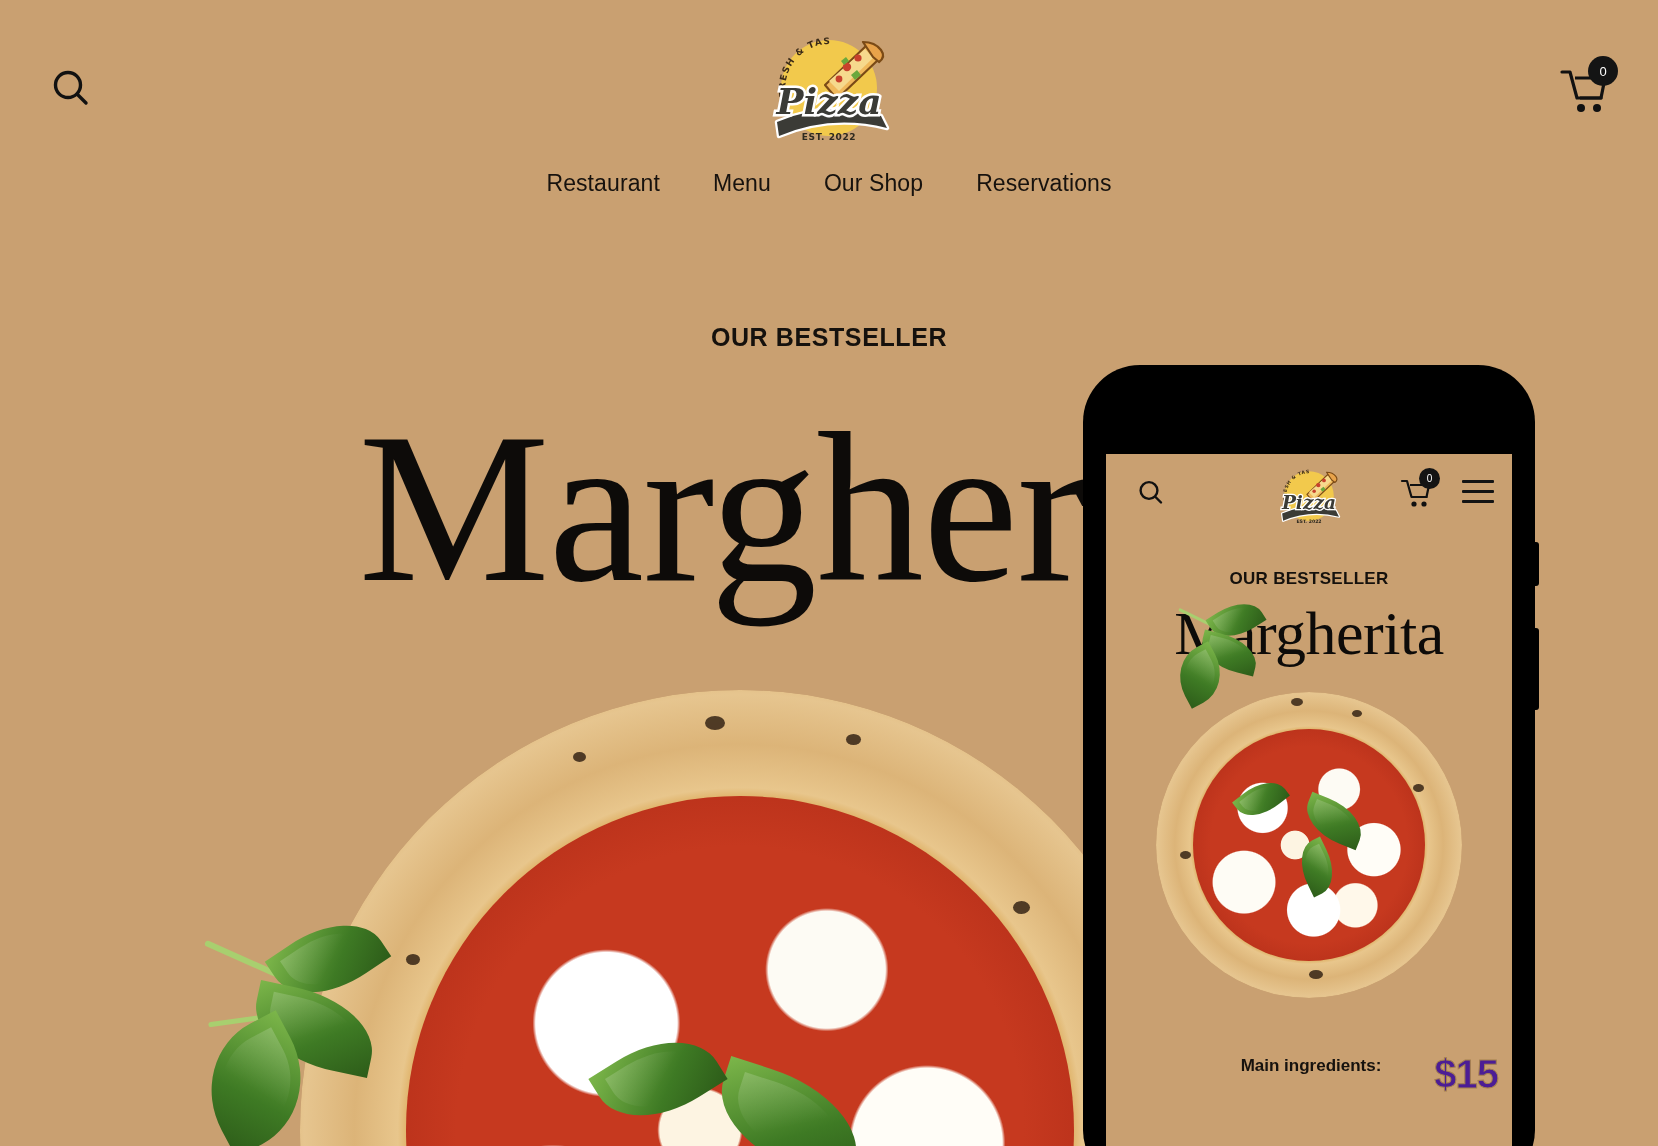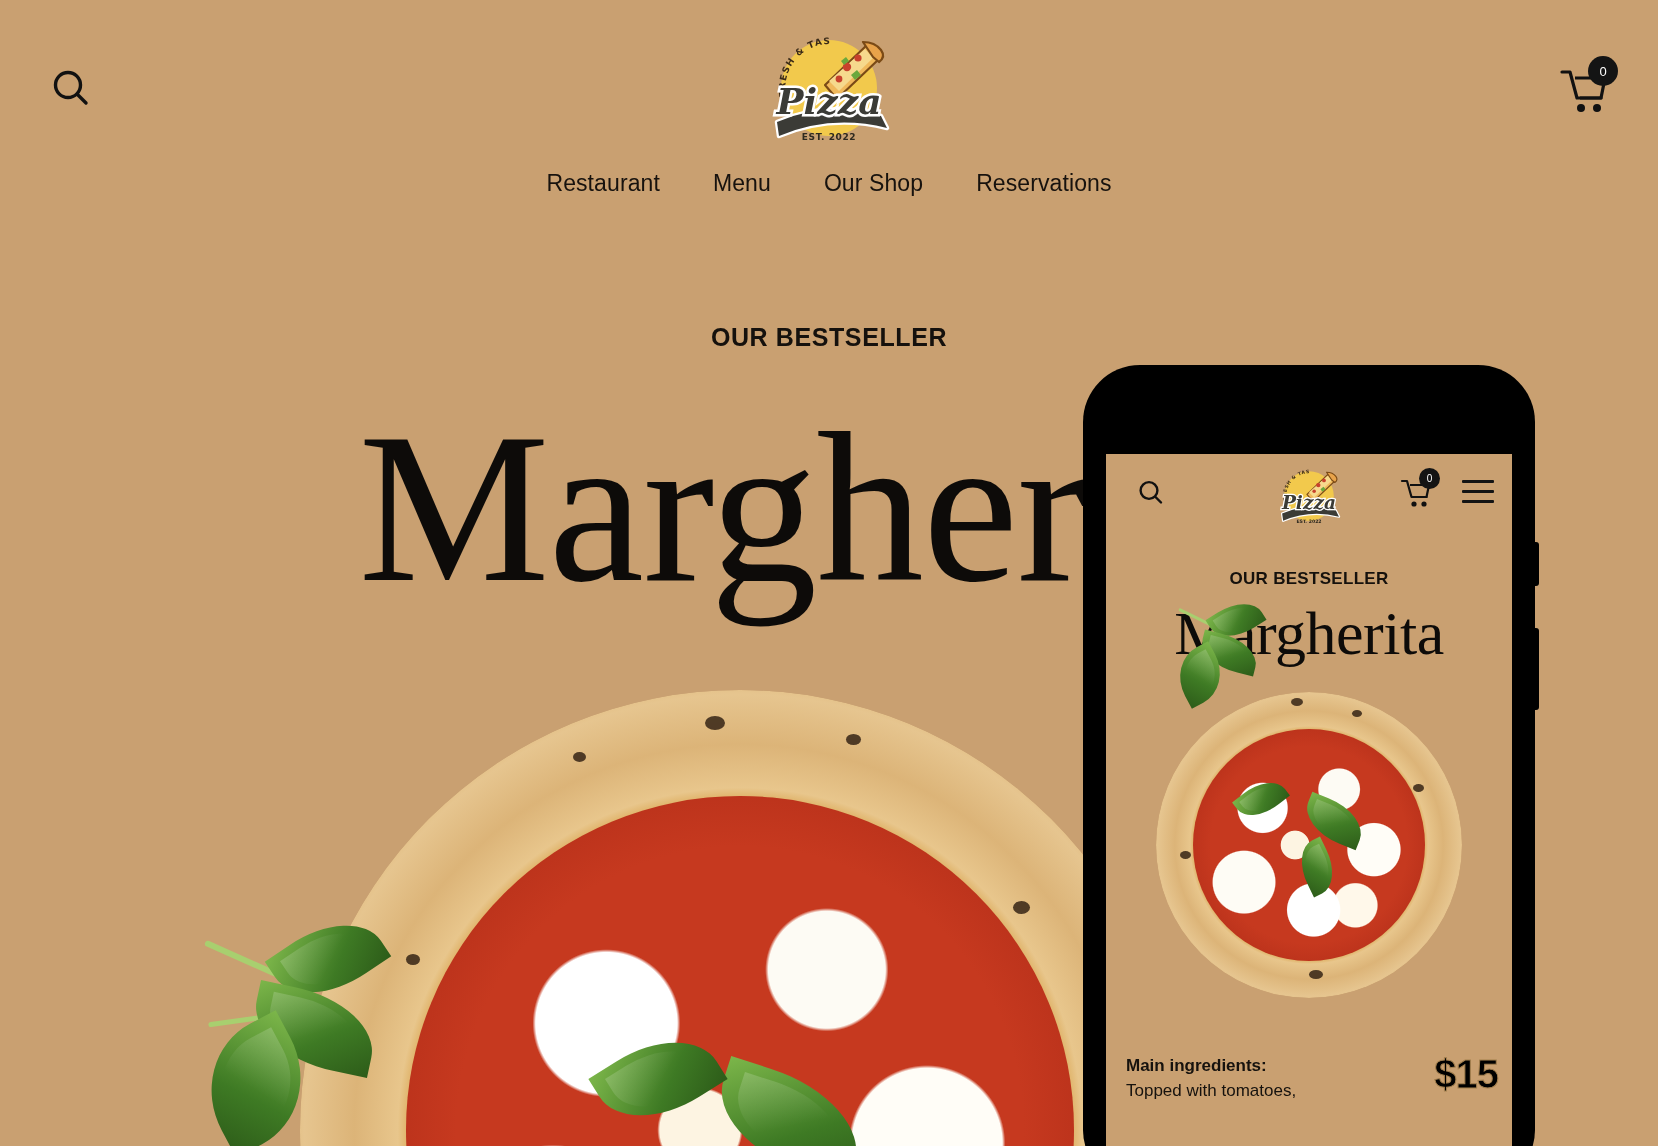--- a/index.html
+++ b/index.html
@@ -161,29 +161,29 @@
     position:absolute; left:60px; top:148px; width:110px; height:100px;
   }
   .p-pizza{
     position:absolute; left:50px; top:238px; width:306px; height:306px;
     border-radius:50%; overflow:hidden;
   }
   .p-info{
     position:absolute; left:20px; top:600px; width:370px;
   }
   .p-info-label{
-    font-size:17px; font-weight:bold; color:#16120e; line-height:1.45;
+    font-size:17px; font-weight:bold; color:#16120e; line-height:1.45;text-align:center;
   }
   .p-info-desc{
     font-size:17px; color:#16120e; line-height:1.45;
   }
   .p-price{
     position:absolute; right:14px; top:598px;
     font-size:40px; font-weight:bold; letter-spacing:-1px;
-    color:#000000;
+    color:#4c1d95;
     -webkit-text-stroke:1px #a5814f;
   }
 
   
   .logo-svg{ width:100%; height:100%; display:block; }
 </style>
 </head>
 <body>
 
 <div class="header">
@@ -339,19 +339,18 @@
       <div class="char" style="left:84%;top:30%;width:11px;height:8px;"></div>
       <div class="char" style="left:8%;top:52%;width:11px;height:8px;"></div>
       <div class="char" style="left:50%;top:91%;width:14px;height:9px;"></div>
       <div class="basil-leaf" style="left:48%;top:36%;width:62px;height:38px;transform:rotate(22deg);"></div>
       <div class="basil-leaf" style="left:26%;top:30%;width:50px;height:30px;transform:rotate(-38deg);"></div>
       <div class="basil-leaf" style="left:44%;top:52%;width:52px;height:32px;transform:rotate(64deg);"></div>
     </div>
 
     <div class="p-info">
       <div class="p-info-label">Main ingredients:</div>
-      <div class="p-info-desc">Topped with tomatoes,</div>
     </div>
 
     <div class="p-price">$15</div>
 
   </div>
 </div>
 
 </body></html>

